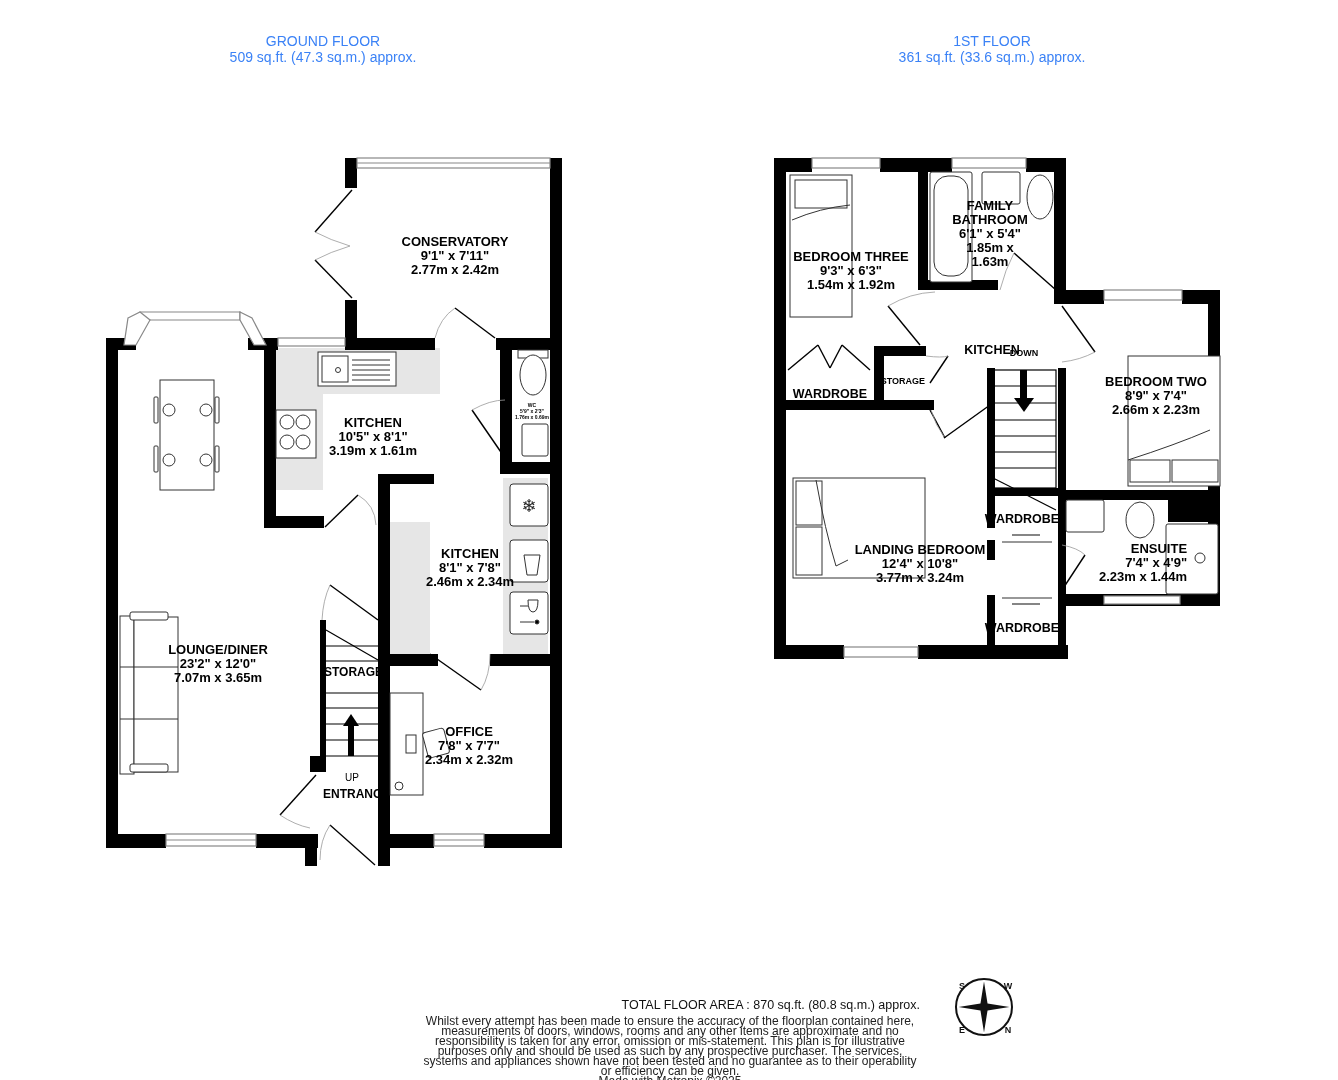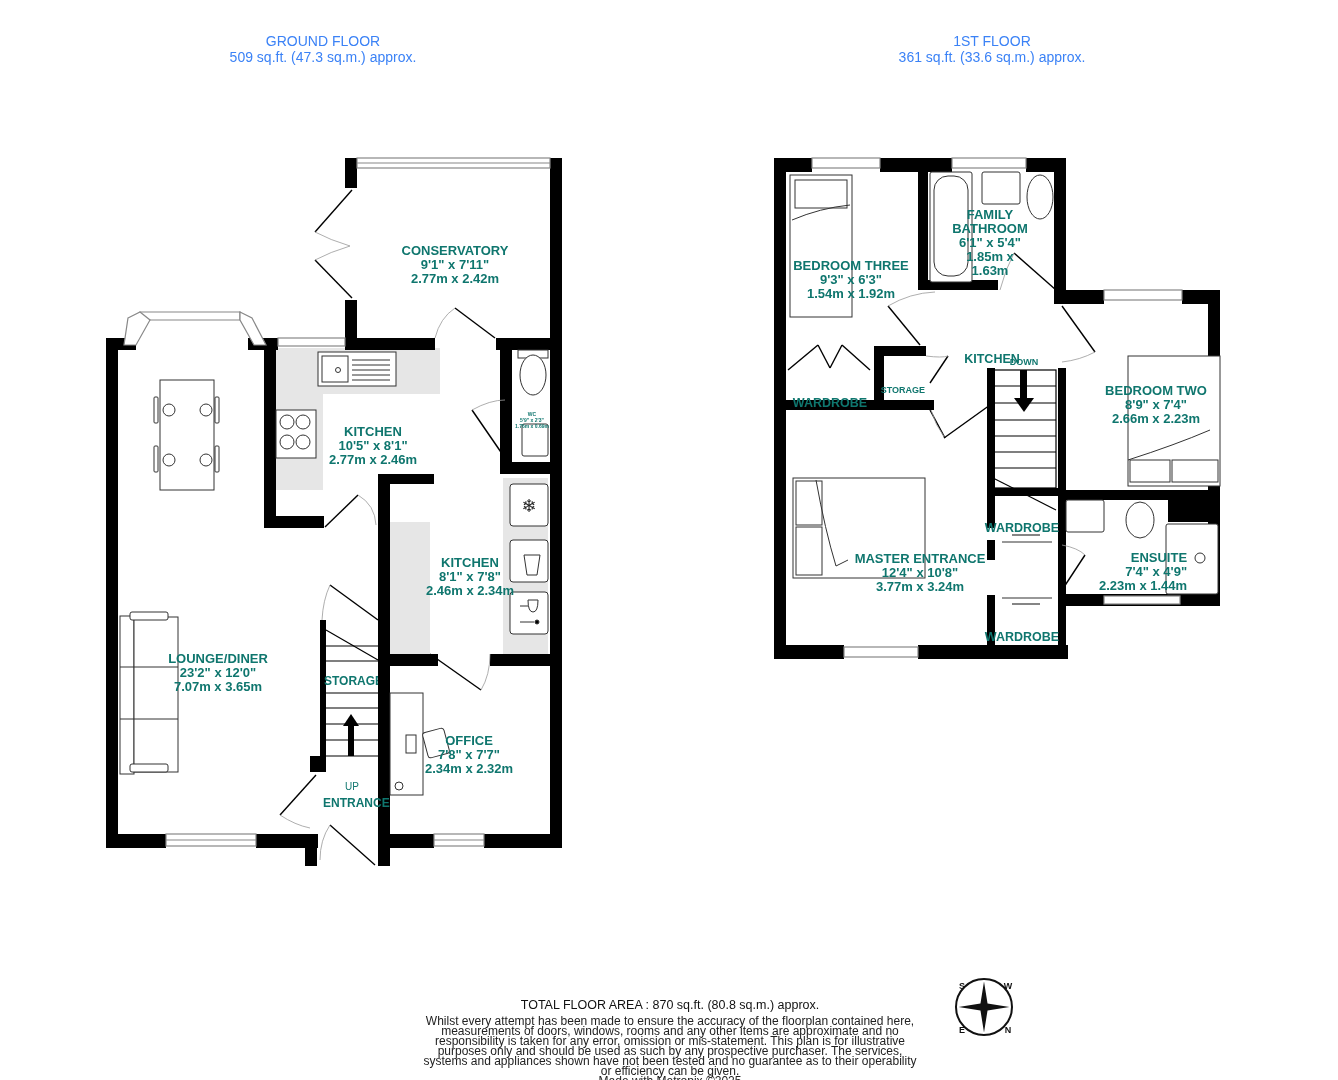--- a/index.html
+++ b/index.html
@@ -1,24 +1,24 @@
 <!DOCTYPE html>
 <html><head>
 <meta charset="utf-8">
 <style>
   html, body { margin:0; padding:0; background:#ffffff; }
   body { width:1338px; height:1080px; position:relative; overflow:hidden; font-family:"Liberation Sans", sans-serif; color:#111; }
   .floor-header { position:absolute; text-align:center; font-size:14px; line-height:16px; color:#3b82f6; }
   .floor-header .t { display:block; }
   svg.plan { position:absolute; left:0; top:0; }
-  .room-label { position:absolute; text-align:center; font-weight:bold; font-size:13px; line-height:14px; color:#0f766e; white-space:nowrap; transform:translateX(-50%);margin-top:9px; }
+  .room-label { position:absolute; text-align:center; font-weight:bold; font-size:13px; line-height:14px; color:#000000; white-space:nowrap; transform:translateX(-50%); }
   .room-label.small { font-size:5px; line-height:6px; }
   .room-label.only { font-size:12.5px; }
   .footer { position:absolute; left:420px; width:500px; top:998px; text-align:center; }
-  .footer .total { font-size:12.5px; line-height:15px; }
+  .footer .total { font-size:12.5px; line-height:15px;text-align:right; }
   .footer .disc { font-size:12px; line-height:10px; margin-top:3px; color:#222; }
   .compass { position:absolute; left:948px; top:975px; width:72px; height:64px; }
 </style>
 </head>
 <body>
 
 <div class="floor-header" style="left:173px; top:33px; width:300px;">
   <span class="t">GROUND FLOOR</span>
   <span class="t">509 sq.ft. (47.3 sq.m.) approx.</span>
 </div>
@@ -300,21 +300,21 @@
 </svg>
 
 <div class="room-label" style="left:455px; top:235px;">
   <div>CONSERVATORY</div>
   <div>9'1"  x 7'11"</div>
   <div>2.77m  x 2.42m</div>
 </div>
 <div class="room-label" style="left:373px; top:416px;">
   <div>KITCHEN</div>
   <div>10'5"  x 8'1"</div>
-  <div>2.77m  x 2.46m</div>
+  <div>3.19m  x 1.61m</div>
 </div>
 <div class="room-label small" style="left:532px; top:402px;">
   <div>WC</div>
   <div>5'9"  x 2'3"</div>
   <div>1.76m  x 0.69m</div>
 </div>
 <div class="room-label" style="left:470px; top:547px;">
   <div>KITCHEN</div>
   <div>8'1"  x 7'8"</div>
   <div>2.46m  x 2.34m</div>
@@ -348,21 +348,21 @@
   <div>FAMILY BATHROOM</div>
   <div>6'1"  x 5'4"</div>
   <div>1.85m  x 1.63m</div>
 </div>
 <div class="room-label" style="left:1156px; top:375px;">
   <div>BEDROOM TWO</div>
   <div>8'9"  x 7'4"</div>
   <div>2.66m  x 2.23m</div>
 </div>
 <div class="room-label" style="left:920px; top:543px;">
-  <div>MASTER ENTRANCE</div>
+  <div>LANDING BEDROOM</div>
   <div>12'4"  x 10'8"</div>
   <div>3.77m  x 3.24m</div>
 </div>
 <div class="room-label" style="left:1143px; top:542px;text-align:right;">
   <div>ENSUITE</div>
   <div>7'4"  x 4'9"</div>
   <div>2.23m  x 1.44m</div>
 </div>
 <div class="room-label only" style="left:992px; top:343px;">
   <span>KITCHEN</span>

